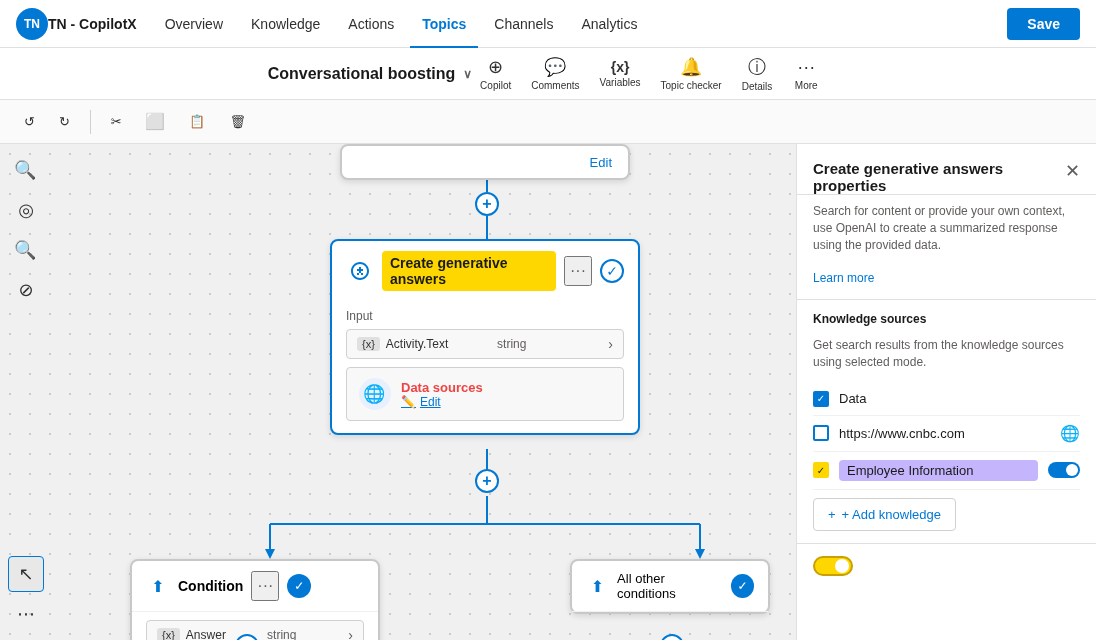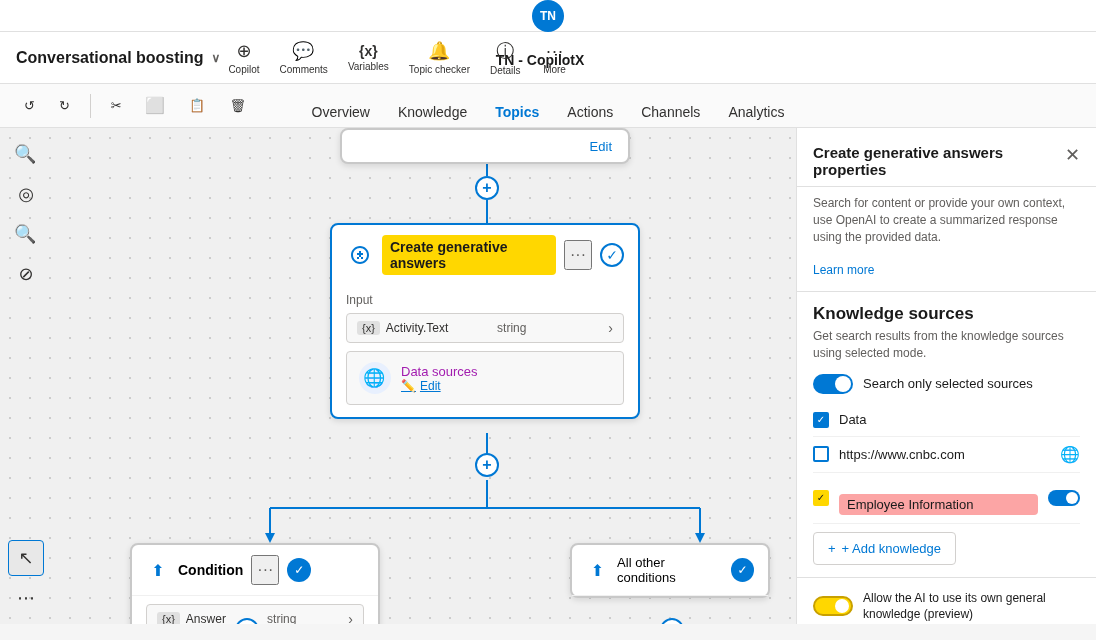--- a/index.html
+++ b/index.html
@@ -1,36 +1,36 @@
 <!DOCTYPE html>
 <html><head>
   <meta charset="utf-8">
   <style>
     * { box-sizing: border-box; margin: 0; padding: 0; }
     body { font-family: 'Segoe UI', Arial, sans-serif; font-size: 14px; background: #f5f5f5; overflow: hidden; width: 1096px; height: 640px; }
 
     
     .top-nav {
-      display: flex; align-items: center; height: 32px;
+      display: flex; align-items: center; height: 48px;
       background: #fff; border-bottom: 1px solid #e0e0e0;
-      padding: 0 16px; gap: 20px; flex-direction: column;
+      padding: 0 16px; gap: 0;
     }
     .app-icon { width: 32px; height: 32px; border-radius: 50%; background: #0078d4; display: flex; align-items: center; justify-content: center; color: white; font-size: 12px; font-weight: bold; flex-shrink: 0; }
     .app-title { font-size: 14px; font-weight: 600; color: #1a1a1a; margin-right: 16px; white-space: nowrap; }
     .nav-items { display: flex; align-items: center; gap: 4px; flex: 1; }
     .nav-item { padding: 0 12px; height: 48px; display: flex; align-items: center; font-size: 14px; color: #323130; cursor: pointer; position: relative; text-decoration: none; }
     .nav-item.active { color: #0078d4; font-weight: 600; }
     .nav-item.active::after { content: ''; position: absolute; bottom: 0; left: 0; right: 0; height: 2px; background: #0078d4; }
     .save-btn { background: #0078d4; color: white; border: none; border-radius: 4px; padding: 8px 20px; font-size: 14px; font-weight: 600; cursor: pointer; white-space: nowrap; }
 
     
     .sub-toolbar {
       display: flex; align-items: center; height: 52px;
       background: #fff; border-bottom: 1px solid #e0e0e0;
-      padding: 0 16px; justify-content: flex-start;
+      padding: 0 16px; justify-content: center;
     }
     .topic-name { display: flex; align-items: center; gap: 8px; font-size: 16px; font-weight: 600; color: #1a1a1a; }
     .topic-name-chevron { color: #605e5c; font-size: 12px; }
     .toolbar-icons { display: flex; align-items: center; gap: 4px; }
     .toolbar-icon-btn { display: flex; flex-direction: column; align-items: center; padding: 4px 8px; cursor: pointer; border-radius: 4px; font-size: 10px; color: #323130; min-width: 44px; border: none; background: none; }
     .toolbar-icon-btn .icon-sym { font-size: 18px; margin-bottom: 2px; }
     .toolbar-icon-btn .icon-label { font-size: 10px; }
 
     
     .edit-toolbar {
@@ -72,59 +72,59 @@
     .node-title.yellow-bg { background: #ffd700; padding: 4px 8px; border-radius: 4px; color: #1a1a1a; }
     .node-more { color: #605e5c; cursor: pointer; padding: 4px; font-size: 16px; }
     .node-body { padding: 8px 14px 12px; }
     .node-section-label { font-size: 12px; color: #605e5c; margin-bottom: 6px; }
     .input-row { display: flex; align-items: center; gap: 6px; background: #f8f8f8; border: 1px solid #d2d0ce; border-radius: 4px; padding: 6px 10px; margin-bottom: 8px; }
     .input-badge { background: #e0e0e0; border-radius: 3px; padding: 1px 5px; font-size: 11px; color: #323130; font-weight: 500; }
     .input-value { font-size: 12px; color: #323130; flex: 1; }
     .input-chevron { color: #605e5c; font-size: 14px; margin-left: auto; }
     .data-sources-row { display: flex; align-items: center; gap: 10px; background: #f8f8f8; border: 1px solid #d2d0ce; border-radius: 4px; padding: 10px 12px; }
     .globe-icon-wrap { width: 32px; height: 32px; background: #e8f0fe; border-radius: 50%; display: flex; align-items: center; justify-content: center; font-size: 18px; }
-    .data-sources-info .ds-title { font-size: 13px; font-weight: 400; color: #a21caf; }
+    .data-sources-info .ds-title { font-size: 13px; font-weight: 700; color: #ef4444; }
     .data-sources-info .ds-edit { font-size: 12px; color: #0078d4; text-decoration: underline; cursor: pointer; display: flex; align-items: center; gap: 4px; }
     .plus-circle { position: absolute; width: 24px; height: 24px; border-radius: 50%; background: white; border: 2px solid #0078d4; display: flex; align-items: center; justify-content: center; color: #0078d4; font-size: 16px; font-weight: bold; cursor: pointer; z-index: 5; }
 
     
     .condition-card { background: white; border-radius: 8px; border: 2px solid #c8c8c8; box-shadow: 0 2px 6px rgba(0,0,0,0.12); position: absolute; }
     .condition-header { display: flex; align-items: center; padding: 10px 14px; gap: 8px; border-bottom: 1px solid #f0f0f0; }
     .condition-icon { width: 24px; height: 24px; display: flex; align-items: center; justify-content: center; color: #0078d4; font-size: 16px; }
 
     
     .right-panel {
       width: 300px; background: white; border-left: 1px solid #e0e0e0;
       overflow-y: auto; flex-shrink: 0;
     }
-    .panel-header { display: flex; align-items: flex-start; justify-content: space-between; padding: 16px 16px 8px; border-bottom: 1px solid #e0e0e0; }
+    .panel-header { display: flex; align-items: flex-start; justify-content: space-between; padding: 16px 16px 0; border-bottom: 1px solid #e0e0e0; }
     .panel-title { font-size: 15px; font-weight: 700; color: #1a1a1a; flex: 1; padding-right: 8px; }
     .panel-close { cursor: pointer; color: #605e5c; font-size: 18px; background: none; border: none; }
     .panel-desc { padding: 8px 16px 12px; font-size: 12px; color: #605e5c; line-height: 1.4; border-bottom: 1px solid #e0e0e0; }
     .learn-more { color: #0078d4; text-decoration: none; cursor: pointer; }
     .panel-section { padding: 12px 16px; border-bottom: 1px solid #e0e0e0; }
-    .panel-section-title { font-size: 17px; font-weight: 700; color: #1a1a1a; margin-bottom: 4px; }
+    .panel-section-title { font-size: 12px; font-weight: 700; color: #1a1a1a; margin-bottom: 11px; }
     .panel-section-desc { font-size: 12px; color: #605e5c; margin-bottom: 12px; line-height: 1.4; }
 
     
     .toggle-row { display: flex; align-items: center; gap: 10px; margin-bottom: 10px; }
     .toggle { width: 40px; height: 20px; border-radius: 10px; background: #0078d4; position: relative; cursor: pointer; flex-shrink: 0; }
     .toggle::after { content: ''; position: absolute; width: 16px; height: 16px; border-radius: 50%; background: white; top: 2px; right: 2px; }
     .toggle-label { font-size: 13px; color: #1a1a1a; }
 
     
     .knowledge-item { display: flex; align-items: center; gap: 10px; padding: 8px 0; border-bottom: 1px solid #f0f0f0; }
     .knowledge-item:last-child { border-bottom: none; }
     .ki-checkbox { width: 16px; height: 16px; border: 2px solid #0078d4; border-radius: 2px; flex-shrink: 0; display: flex; align-items: center; justify-content: center; }
     .ki-checkbox.checked { background: #0078d4; }
     .ki-checkbox.checked::after { content: '✓'; color: white; font-size: 10px; }
     .ki-checkbox.yellow { background: #ffd700; border-color: #ffd700; }
     .ki-checkbox.yellow::after { content: '✓'; color: #1a1a1a; font-size: 10px; }
     .ki-label { font-size: 13px; color: #1a1a1a; flex: 1; }
-    .ki-label.yellow-bg { background: #fca5a5; padding: 3px 8px; border-radius: 4px; margin-top: 13px; }
+    .ki-label.yellow-bg { background: #c4b5fd; padding: 3px 8px; border-radius: 4px; }
     .ki-globe { color: #0078d4; font-size: 16px; }
     .ki-toggle-small { width: 32px; height: 16px; border-radius: 8px; background: #0078d4; position: relative; }
     .ki-toggle-small::after { content: ''; position: absolute; width: 12px; height: 12px; border-radius: 50%; background: white; top: 2px; right: 2px; }
 
     
     .add-knowledge-btn { display: flex; align-items: center; gap: 6px; border: 1px solid #d2d0ce; border-radius: 4px; padding: 8px 14px; cursor: pointer; color: #0078d4; font-size: 13px; background: white; margin-top: 8px; }
 
     
     .allow-ai-row { display: flex; align-items: center; gap: 10px; padding: 12px 16px; }
     .allow-ai-toggle { width: 40px; height: 20px; border-radius: 10px; background: #ffd700; position: relative; cursor: pointer; flex-shrink: 0; border: 2px solid #c8a000; }
@@ -140,22 +140,22 @@
 <body>
 
 <div class="top-nav">
   <div class="app-icon">
     <span>TN</span>
   </div>
   <span class="app-title">TN - CopilotX</span>
   <nav class="nav-items">
     <a class="nav-item">Overview</a>
     <a class="nav-item">Knowledge</a>
+    <a class="nav-item">Actions</a>
     <a class="nav-item active">Topics</a>
-    <a class="nav-item">Actions</a>
     <a class="nav-item">Channels</a>
     <a class="nav-item">Analytics</a>
   </nav>
   <button class="save-btn">Save</button>
 </div>
 
 <div class="sub-toolbar">
   <div class="topic-name">
     <span>Conversational boosting</span>
     <span class="topic-name-chevron">∨</span>
@@ -340,24 +340,20 @@
     </div>
     <div class="panel-desc">
       <span>Search for content or provide your own context, use OpenAI to create a summarized response using the provided data.</span>
       <br><br>
       <a class="learn-more">Learn more</a>
     </div>
     <div class="panel-section">
       <div class="panel-section-title">Knowledge sources</div>
       <div class="panel-section-desc">Get search results from the knowledge sources using selected mode.</div>
 
-      <div class="toggle-row">
-        <div class="toggle"></div>
-        <span class="toggle-label">Search only selected sources</span>
-      </div>
 
       <div class="knowledge-item">
         <div class="ki-checkbox checked"></div>
         <span class="ki-label">Data</span>
       </div>
       <div class="knowledge-item">
         <div class="ki-checkbox"></div>
         <span class="ki-label">https://www.cnbc.com</span>
         <span class="ki-globe">🌐</span>
       </div>
@@ -368,16 +364,15 @@
       </div>
 
       <button class="add-knowledge-btn">
         <span>+</span>
         <span>+ Add knowledge</span>
       </button>
     </div>
 
     <div class="allow-ai-row">
       <div class="allow-ai-toggle"></div>
-      <span class="allow-ai-label">Allow the AI to use its own general knowledge (preview)</span>
     </div>
   </div>
 </div>
 
 </body></html>

